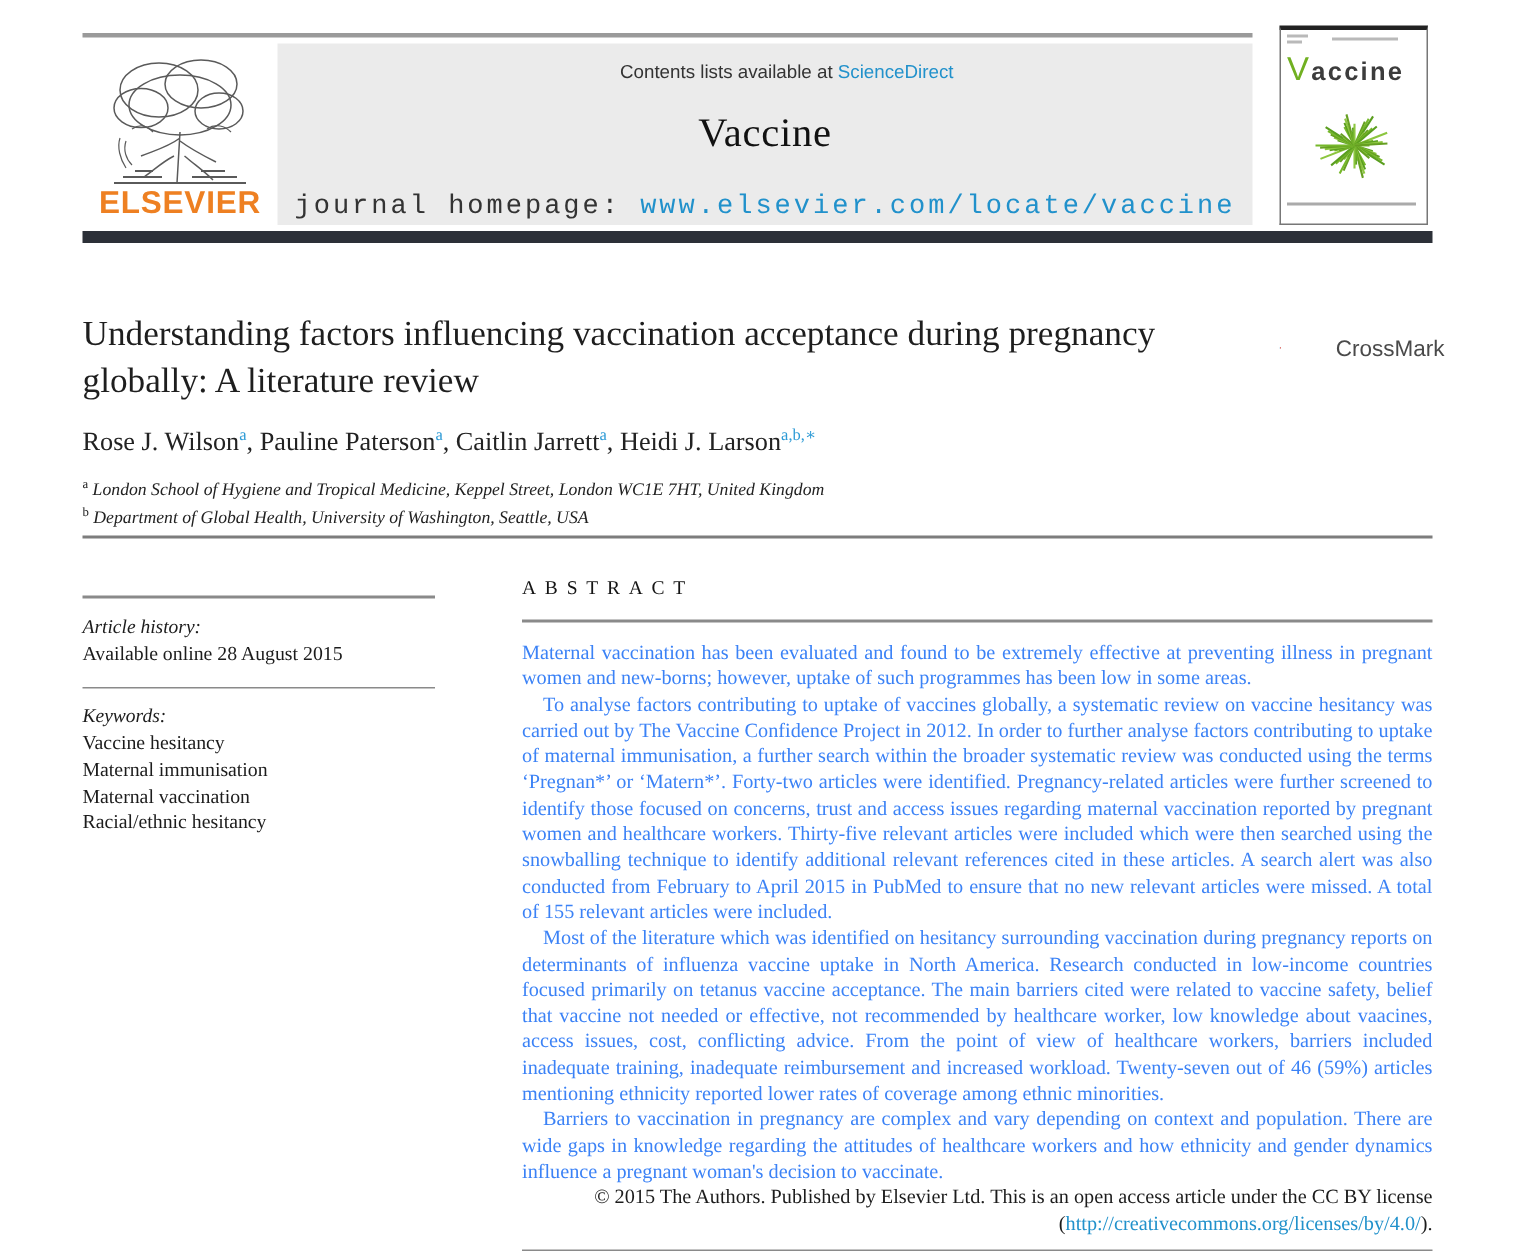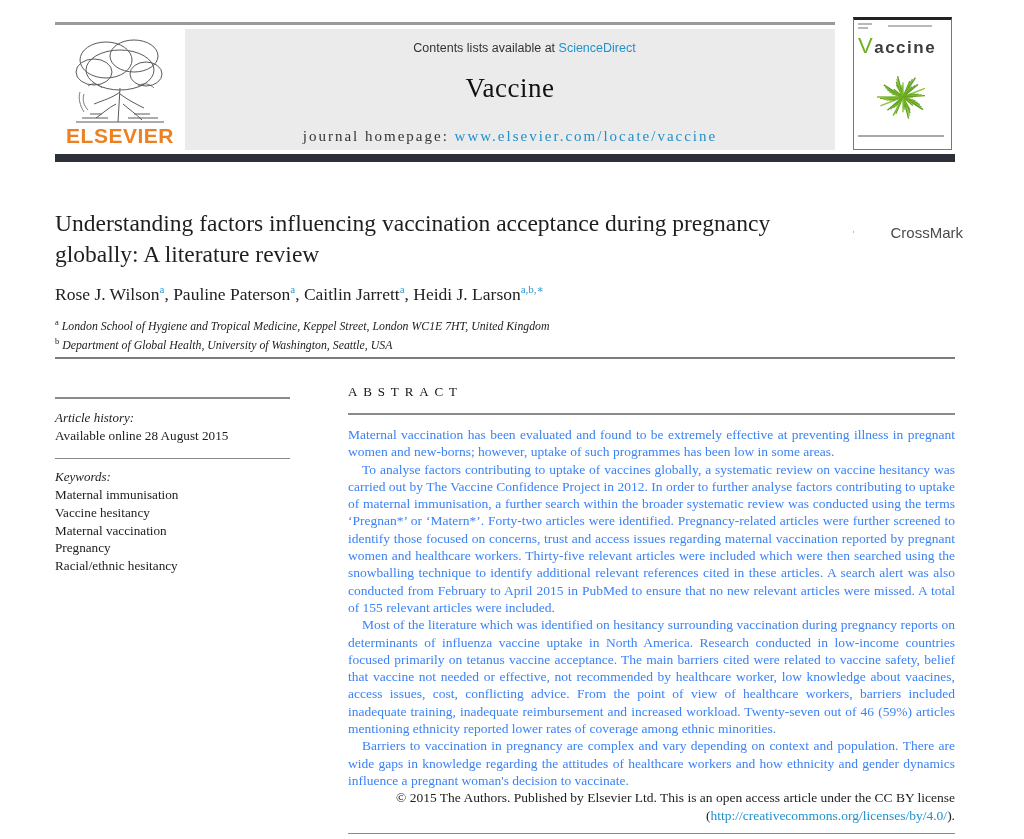--- a/index.html
+++ b/index.html
@@ -10,21 +10,21 @@
   
   .top-area { position:absolute; left:55px; top:22px; width:900px; }
   .top-rule { width:780px; height:3px; background:#9a9a9a; }
   .head-flex { display:flex; width:780px; margin-top:4px; }
   .elsevier-col { width:130px; display:flex; flex-direction:column; align-items:center; justify-content:flex-end; padding-bottom:2px; }
   .elsevier-word { font-family:Liberation Sans, sans-serif; font-weight:bold; font-size:21px; color:#ee8022; letter-spacing:0.5px; margin-top:-2px; }
   .graybox { width:650px; height:121px; background:#ebebeb; text-align:center; padding-top:12px; }
   .contents-line { font-family:"Liberation Sans",sans-serif; font-size:12.5px; color:#333;margin-left:29px; }
   .contents-line a, .homepage-line a { color:#2191cb; text-decoration:none; }
   .journal-name { font-size:27px; letter-spacing:0.5px; color:#111; margin-top:18px; }
-  .homepage-line { font-family:Liberation Serif, serif; font-size:15px; letter-spacing:2px; color:#333; margin-top:24px; }
+  .homepage-line { font-family:Liberation Mono, monospace; font-size:18px; letter-spacing:2px; color:#333; margin-top:24px; }
 
   .cover { position:absolute; left:798px; top:-5px; width:99px; height:133px; background:#fff; border:1px solid #777; border-top:3px solid #222; padding:3px 4px; }
   .cover-micro { background:#b9b9b9; height:2px; margin-bottom:2px; }
   .cover-micro.w1{ width:14px; } .cover-micro.w2{ width:44px; margin-left:30px; margin-top:-6px;} 
   .cover-title { font-family:"Liberation Sans",sans-serif; font-weight:bold; font-size:17px; color:#3c3c3c; letter-spacing:1.5px; margin-top:6px; }
   .cover-title .v { color:#71b021; font-size:22px; font-weight:normal; }
   .cover-burst { display:block; margin:0 auto; }
   .cover-bottom { background:#aaa; height:2px; width:86px; margin-top:4px; }
 
   .dark-bar { position:absolute; left:55px; top:154px; width:900px; height:8px; background:#2c3038; }
@@ -185,24 +185,23 @@
 
   <div class="head-rule"></div>
 
   <div class="cols">
     <div class="col-left">
       <div class="sec-rule"></div>
       <div class="info-label">Article history:</div>
       <div class="info-text">Available online 28 August 2015</div>
       <div class="info-divider"></div>
       <div class="info-label">Keywords:</div>
+      <div class="kw">Vaccine hesitancy</div>
       <div class="kw">Maternal immunisation</div>
-      <div class="kw">Vaccine hesitancy</div>
       <div class="kw">Maternal vaccination</div>
-      <div class="kw">Pregnancy</div>
       <div class="kw">Racial/ethnic hesitancy</div>
     </div>
 
     <div class="col-right">
       <div class="sec-head">ABSTRACT</div>
       <div class="sec-rule"></div>
       <div class="abstract-body">
         <p>Maternal vaccination has been evaluated and found to be extremely effective at preventing illness in pregnant women and new-borns; however, uptake of such programmes has been low in some areas.</p>
         <p class="indent">To analyse factors contributing to uptake of vaccines globally, a systematic review on vaccine hesitancy was carried out by The Vaccine Confidence Project in 2012. In order to further analyse factors contributing to uptake of maternal immunisation, a further search within the broader systematic review was conducted using the terms ‘Pregnan*’ or ‘Matern*’. Forty-two articles were identified. Pregnancy-related articles were further screened to identify those focused on concerns, trust and access issues regarding maternal vaccination reported by pregnant women and healthcare workers. Thirty-five relevant articles were included which were then searched using the snowballing technique to identify additional relevant references cited in these articles. A search alert was also conducted from February to April 2015 in PubMed to ensure that no new relevant articles were missed. A total of 155 relevant articles were included.</p>
         <p class="indent">Most of the literature which was identified on hesitancy surrounding vaccination during pregnancy reports on determinants of influenza vaccine uptake in North America. Research conducted in low-income countries focused primarily on tetanus vaccine acceptance. The main barriers cited were related to vaccine safety, belief that vaccine not needed or effective, not recommended by healthcare worker, low knowledge about vaacines, access issues, cost, conflicting advice. From the point of view of healthcare workers, barriers included inadequate training, inadequate reimbursement and increased workload. Twenty-seven out of 46 (59%) articles mentioning ethnicity reported lower rates of coverage among ethnic minorities.</p>

